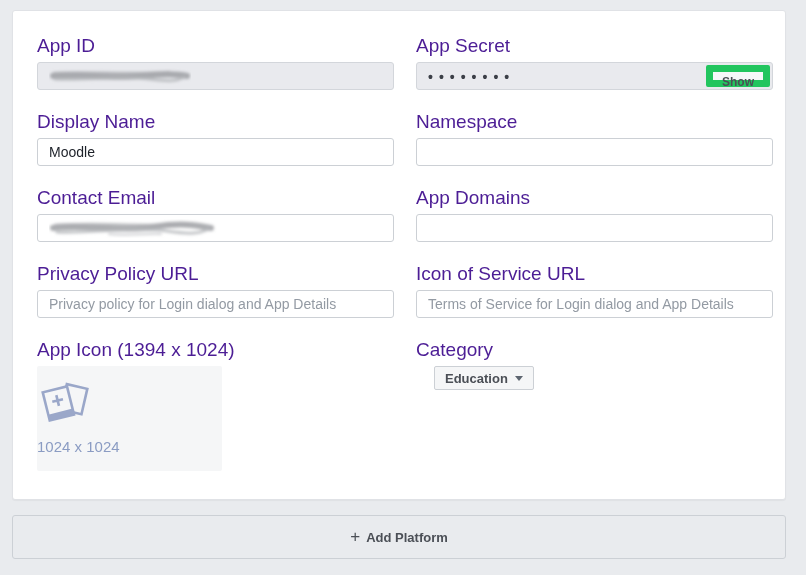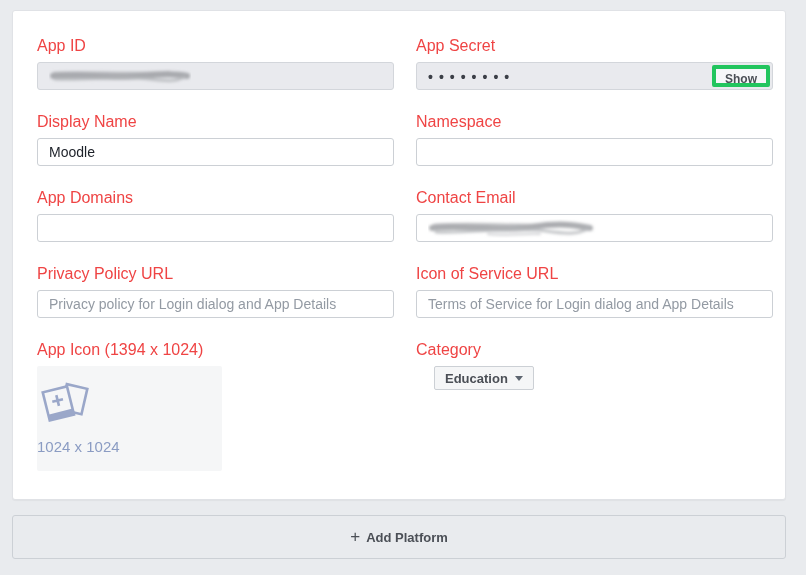--- a/index.html
+++ b/index.html
@@ -21,23 +21,23 @@
   }
   .form-grid {
     padding: 27px 14px 0 24px;
     display: grid;
     grid-template-columns: 357px 357px;
     column-gap: 22px;
   }
   .field { margin-bottom: 24px; }
   .field-label {
     display: block;
-    font-size: 16px;
+    font-size: 19px;
     line-height: 16px;
-    color: #ef4444;
+    color: #4c1d95;
     margin-bottom: 8px;
   }
   .text-input {
     width: 100%;
     height: 28px;
     border: 1px solid #ccd0d5;
     border-radius: 3px;
     background: #ffffff;
     padding: 0 11px;
     font-family: Liberation Sans, sans-serif;
@@ -78,21 +78,21 @@
     color: #3b3f47;
     line-height: 1;
     margin-top: 1px;
   }
   .show-btn {
     position: absolute;
     right: 2px; top: 2px;
     height: 22px;
     padding: 0 9px;
     background: #f6f7f9;
-    border: 4px solid #22c55e;
+    border: 7px solid #22c55e;
     border-radius: 2px;
     font-family: "Liberation Sans", "DejaVu Sans", sans-serif;
     font-size: 12px;
     font-weight: bold;
     color: #4b4f56;
     cursor: pointer;
     line-height: 20px;
   }
   .icon-tile {
     width: 185px; height: 105px;
@@ -191,25 +191,20 @@
       </div>
     </div>
 
     <div class="field">
       <span class="field-label">Display Name</span>
       <input type="text" class="text-input" value="Moodle" style="">
     </div>
 
     <div class="field">
       <span class="field-label">Namespace</span>
-      <input type="text" class="text-input" style="">
-    </div>
-
-    <div class="field">
-      <span class="field-label">App Domains</span>
       <input type="text" class="text-input" style="">
     </div>
 
     <div class="field">
       <span class="field-label">Contact Email</span>
       <div class="readonly-white">
         <svg class="redacted-svg" width="168" height="20" viewBox="0 0 168 20">
           <defs>
               <filter id="blur2" x="-10%" y="-40%" width="120%" height="180%">
                 <feGaussianBlur stdDeviation="1.4"></feGaussianBlur>
@@ -219,20 +214,25 @@
             <path d="M4 10 C 36 6, 72 14, 104 9 S 150 8, 162 10" stroke="#97999e" stroke-width="6" opacity="0.8"></path>
             <path d="M8 14 C 40 16, 84 8, 118 13 S 152 13, 160 11" stroke="#b4b6ba" stroke-width="3" opacity="0.8"></path>
             <path d="M6 7 C 50 4, 96 9, 140 6" stroke="#a8aaae" stroke-width="2.5" opacity="0.7"></path>
             <path d="M60 16 C 80 18, 100 15, 112 16" stroke="#bcbec2" stroke-width="2" opacity="0.7"></path>
           </g>
         </svg>
       </div>
     </div>
 
     <div class="field">
+      <span class="field-label">App Domains</span>
+      <input type="text" class="text-input" style="">
+    </div>
+
+    <div class="field">
       <span class="field-label">Privacy Policy URL</span>
       <input type="text" class="text-input" placeholder="Privacy policy for Login dialog and App Details" style="">
     </div>
 
     <div class="field">
       <span class="field-label">Icon of Service URL</span>
       <input type="text" class="text-input" placeholder="Terms of Service for Login dialog and App Details" style="">
     </div>
 
     <div class="field">

